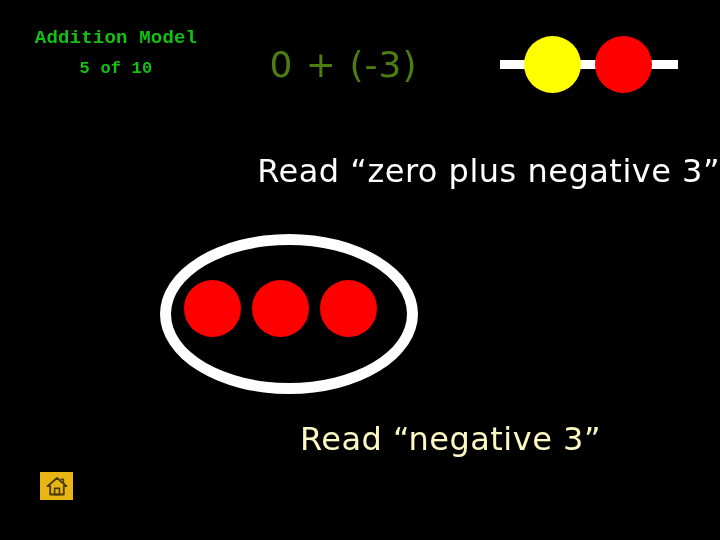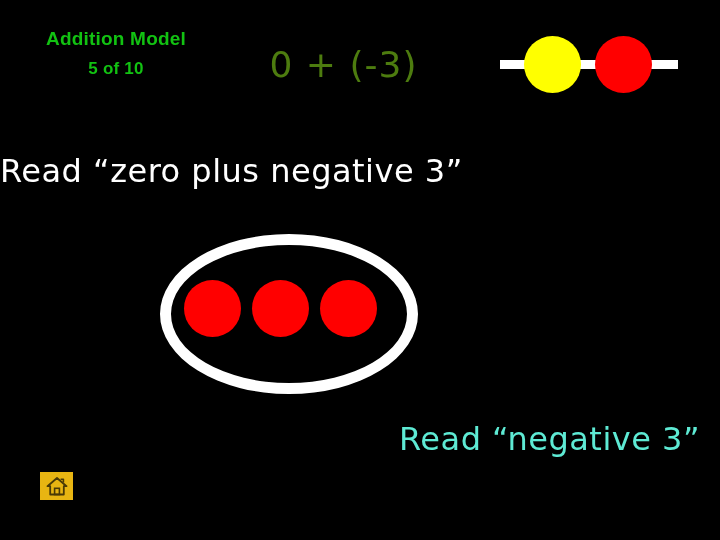--- a/index.html
+++ b/index.html
@@ -19,21 +19,21 @@
   }
 
   
   .title-block {
     position: absolute;
     left: 0px;
     top: 28px;
     width: 232px;
     text-align: center;
     color: #12c212;
-    font-family: Liberation Sans, sans-serif;
+    font-family: Liberation Mono, monospace;
     font-weight: bold;
     line-height: 1.12;
     letter-spacing: 0.2px;
   }
   .title-line1 {
     font-size: 19px;
     display: block;
     white-space: nowrap;
   }
   .title-line2 {
@@ -89,21 +89,21 @@
     top: 6px;
     background: #ff0000;
   }
 
   
   .read-line-1 {
     position: absolute;
     left: 0px;
     top: 152px;
     width: 720px;
-    text-align: left;
+    text-align: right;
     color: #ffffff;
     font-family: "DejaVu Sans", sans-serif;
     font-size: 32px;
     letter-spacing: 0.5px;
     white-space: nowrap;
   }
 
   
   .oval-group {
     position: absolute;
@@ -132,22 +132,22 @@
   .chip-red-1 { left: 0px;   top: 1px; background: #ff0000; }
   .chip-red-2 { left: 68px;  top: 1px; background: #ff0000; }
   .chip-red-3 { left: 136px; top: 1px; background: #ff0000; }
 
   
   .read-line-2 {
     position: absolute;
     left: 300px;
     top: 420px;
     width: 400px;
-    text-align: right;
-    color: #5eead4;
+    text-align: left;
+    color: #fef9c3;
     font-family: "DejaVu Sans", sans-serif;
     font-size: 32px;
     letter-spacing: 0.5px;
     white-space: nowrap;
   }
 
   
   .home-button {
     position: absolute;
     left: 40px;

